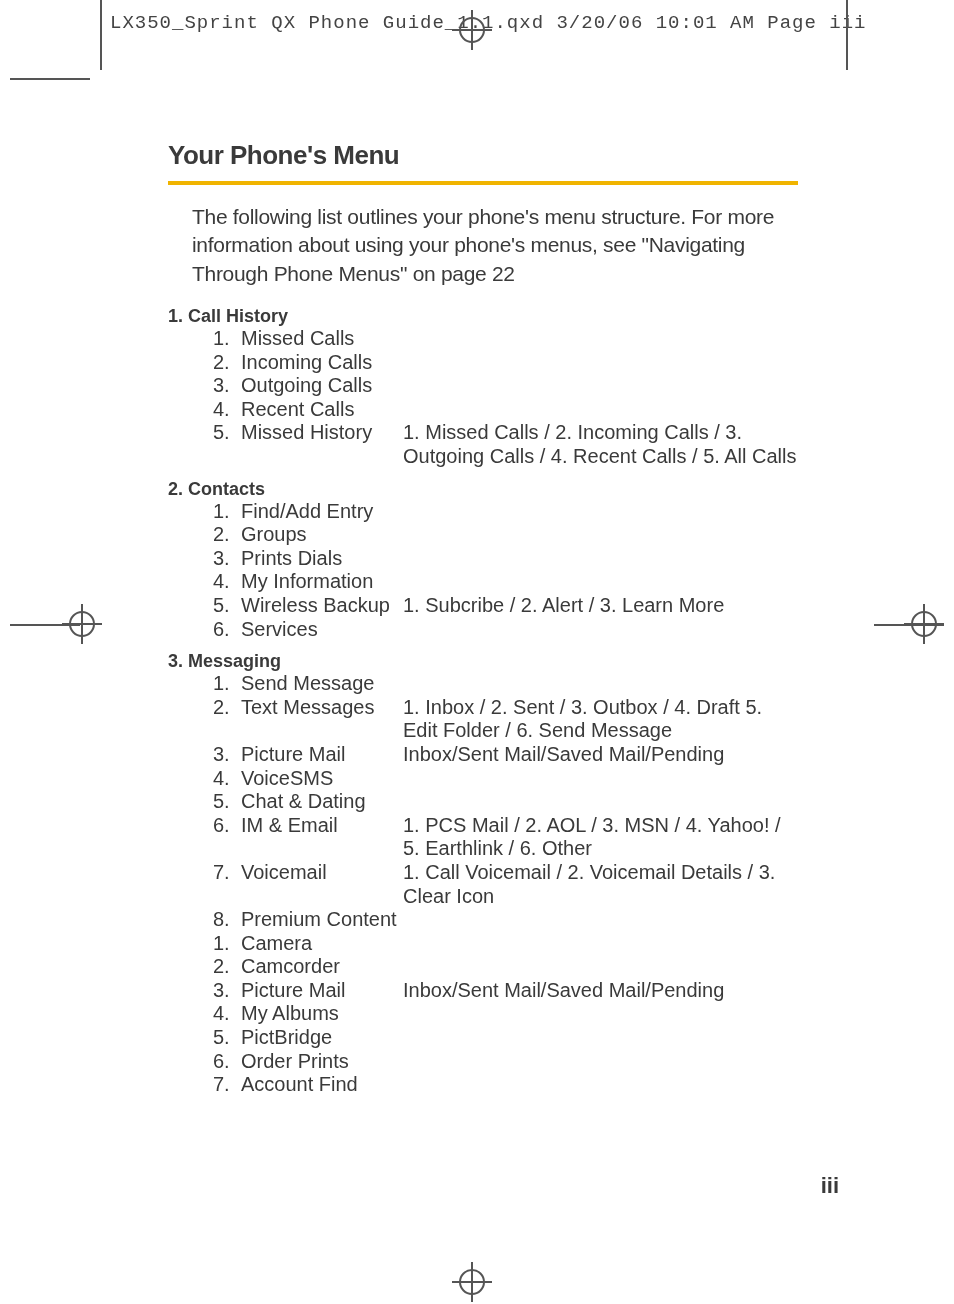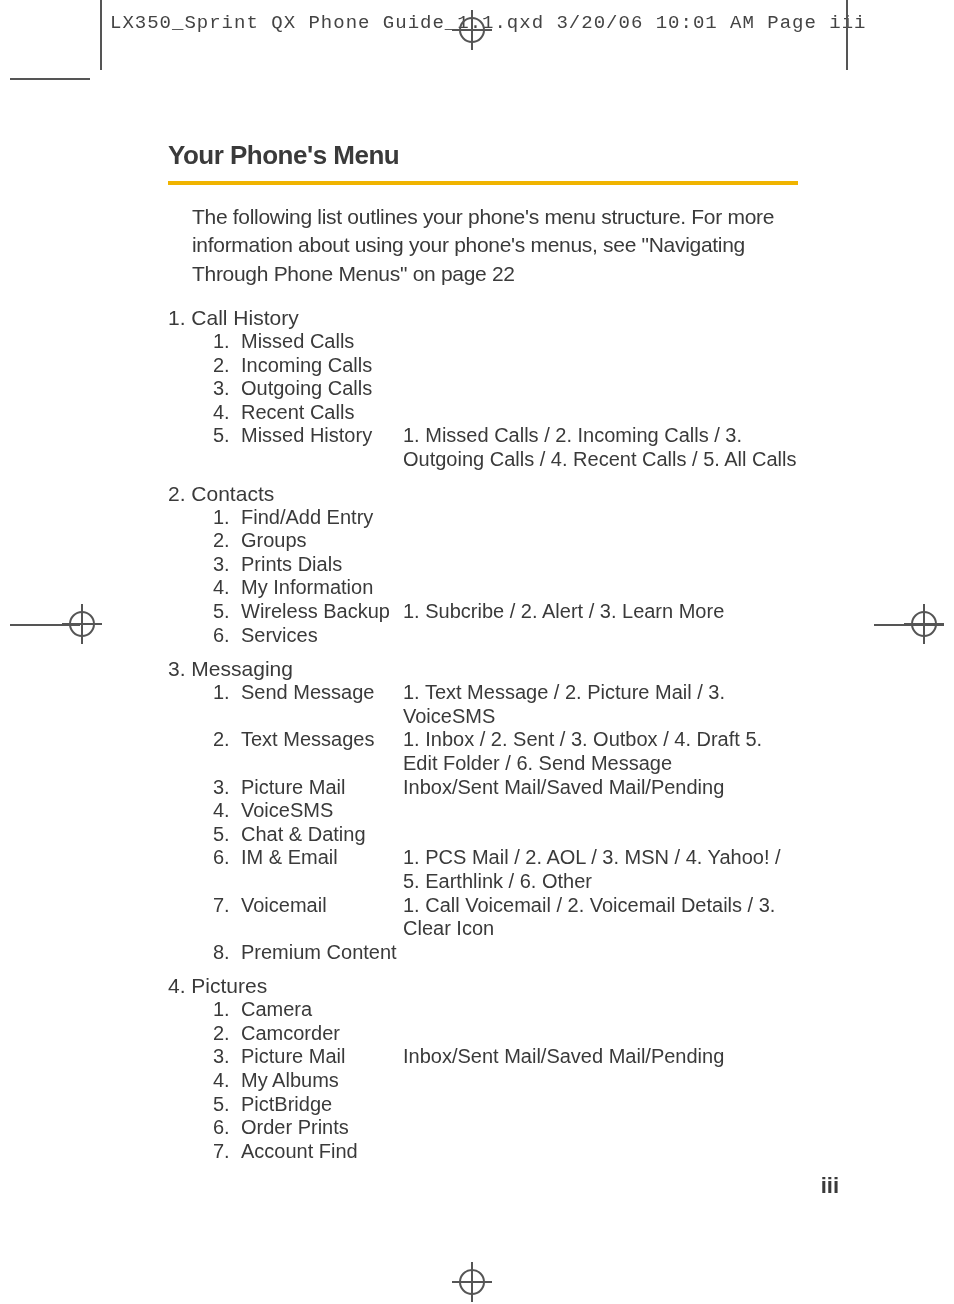--- a/index.html
+++ b/index.html
@@ -66,22 +66,22 @@
     margin: 4px 0 18px 0;
   }
   .intro {
     font-size: 21px;
     line-height: 1.35;
     color: #3a3a3a;
     margin: 6px 0 18px 24px;
     letter-spacing: -0.3px;
   }
   .section-title {
-    font-size: 21px;
-    font-weight: 400;
+    font-size: 18px;
+    font-weight: 700;
     color: #3a3a3a;
     margin-top: 10px;
   }
   .row {
     display: flex;
     font-size: 20px;
     color: #3a3a3a;
     line-height: 1.18;
   }
   .num { width: 28px; flex-shrink: 0; padding-left: 45px; }
@@ -204,21 +204,20 @@
           <div class="num">6.</div>
           <div class="label">Services</div>
         </div>
       </div>
       <div class="section-title">3. Messaging</div>
       <div class="row">
         <div class="left-col">
           <div class="num">1.</div>
           <div class="label">Send Message</div>
         </div>
-        <div class="right-col">1. Text Message / 2. Picture Mail / 3. VoiceSMS</div>
       </div>
       <div class="row">
         <div class="left-col">
           <div class="num">2.</div>
           <div class="label">Text Messages</div>
         </div>
         <div class="right-col">1. Inbox / 2. Sent / 3. Outbox / 4. Draft 5. Edit Folder / 6. Send Message</div>
       </div>
       <div class="row">
         <div class="left-col">
@@ -255,21 +254,20 @@
         </div>
         <div class="right-col">1. Call Voicemail / 2. Voicemail Details / 3. Clear Icon</div>
       </div>
       <div class="row">
         <div class="left-col">
           <div class="num">8.</div>
           <div class="label">Premium Content</div>
         </div>
         <div class="right-col"></div>
       </div>
-      <div class="section-title">4. Pictures</div>
       <div class="row">
         <div class="left-col">
           <div class="num">1.</div>
           <div class="label">Camera</div>
         </div>
         <div class="right-col"></div>
       </div>
       <div class="row">
         <div class="left-col">
           <div class="num">2.</div>

